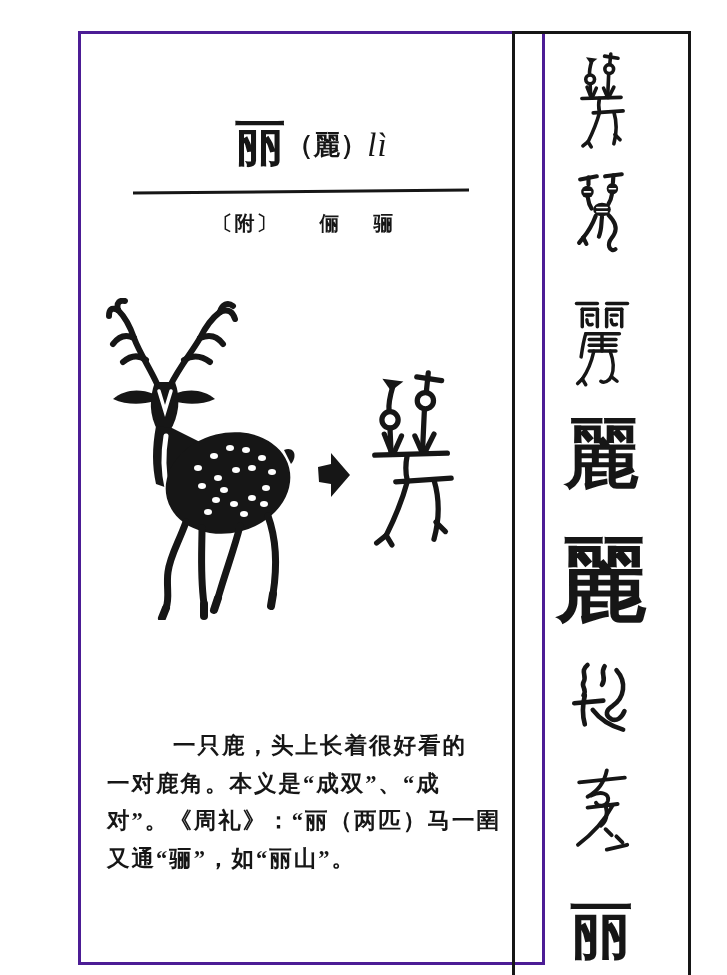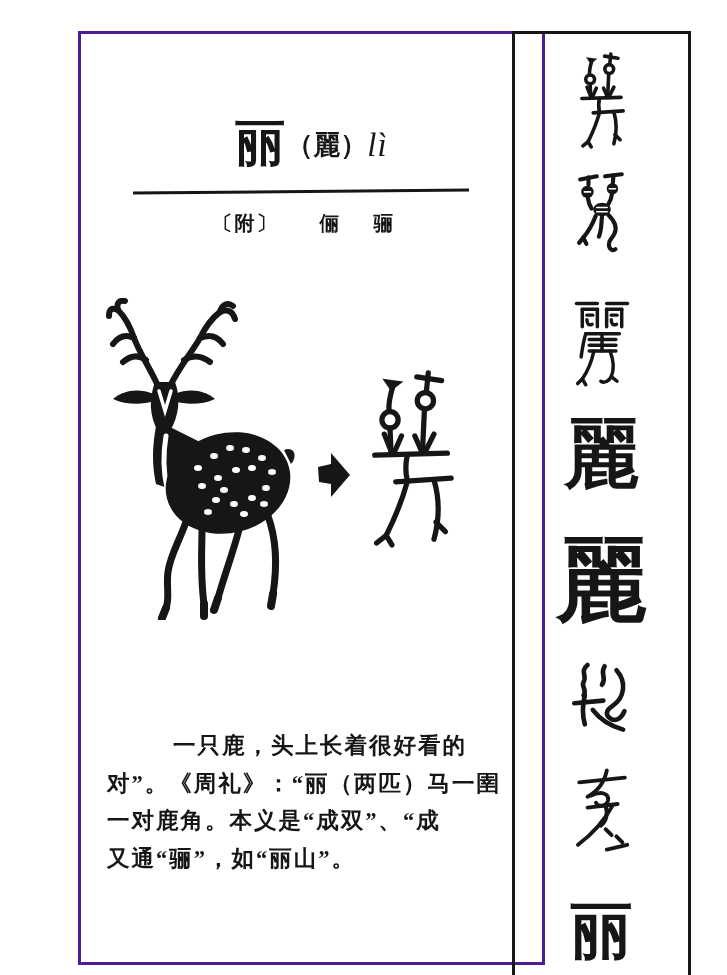--- a/index.html
+++ b/index.html
@@ -169,22 +169,22 @@
         <path d="M18 176 L8 184"></path>
           <path d="M18 176 L24 186"></path>
         <path d="M68 118 C74 138 74 158 68 180"></path>
         <path d="M70 162 L80 172"></path>
       </g>
     </svg>
   </div>
 
   <div class="body-text">
     <div class="body-line first">一只鹿，头上长着很好看的</div>
+    <div class="body-line">一对鹿角。本义是“成双”、“成</div>
     <div class="body-line">对”。《周礼》：“丽（两匹）马一圉</div>
-    <div class="body-line">一对鹿角。本义是“成双”、“成</div>
     <div class="body-line">又通“骊”，如“丽山”。</div>
   </div>
 </div>
 
 <div class="panel evo-col">
 
   <div class="evo-item" style="top:17px">
     <svg width="48" height="98" viewBox="0 0 90 190">
       <path class="fill" d="M14 12 L36 15 L23 25 Z"></path>
       <g class="stroke" stroke-width="7">

